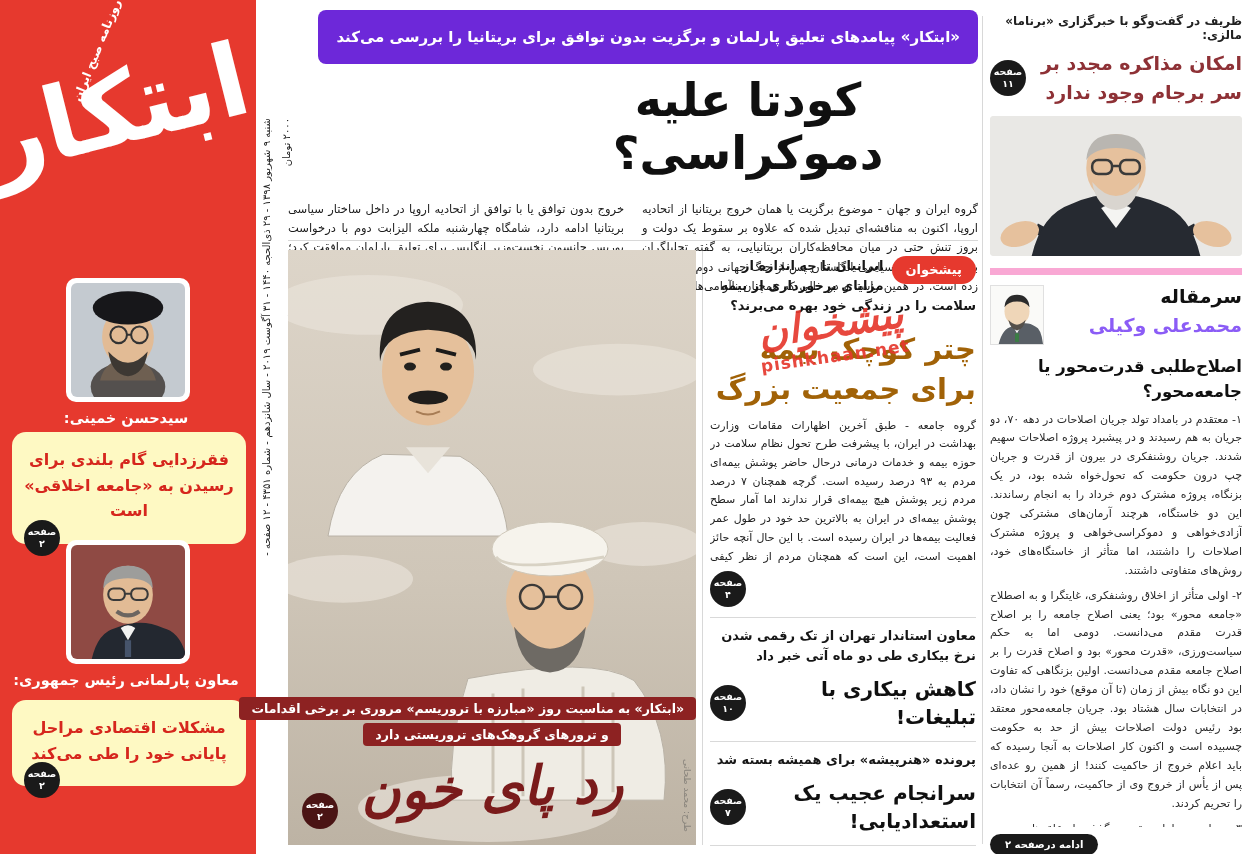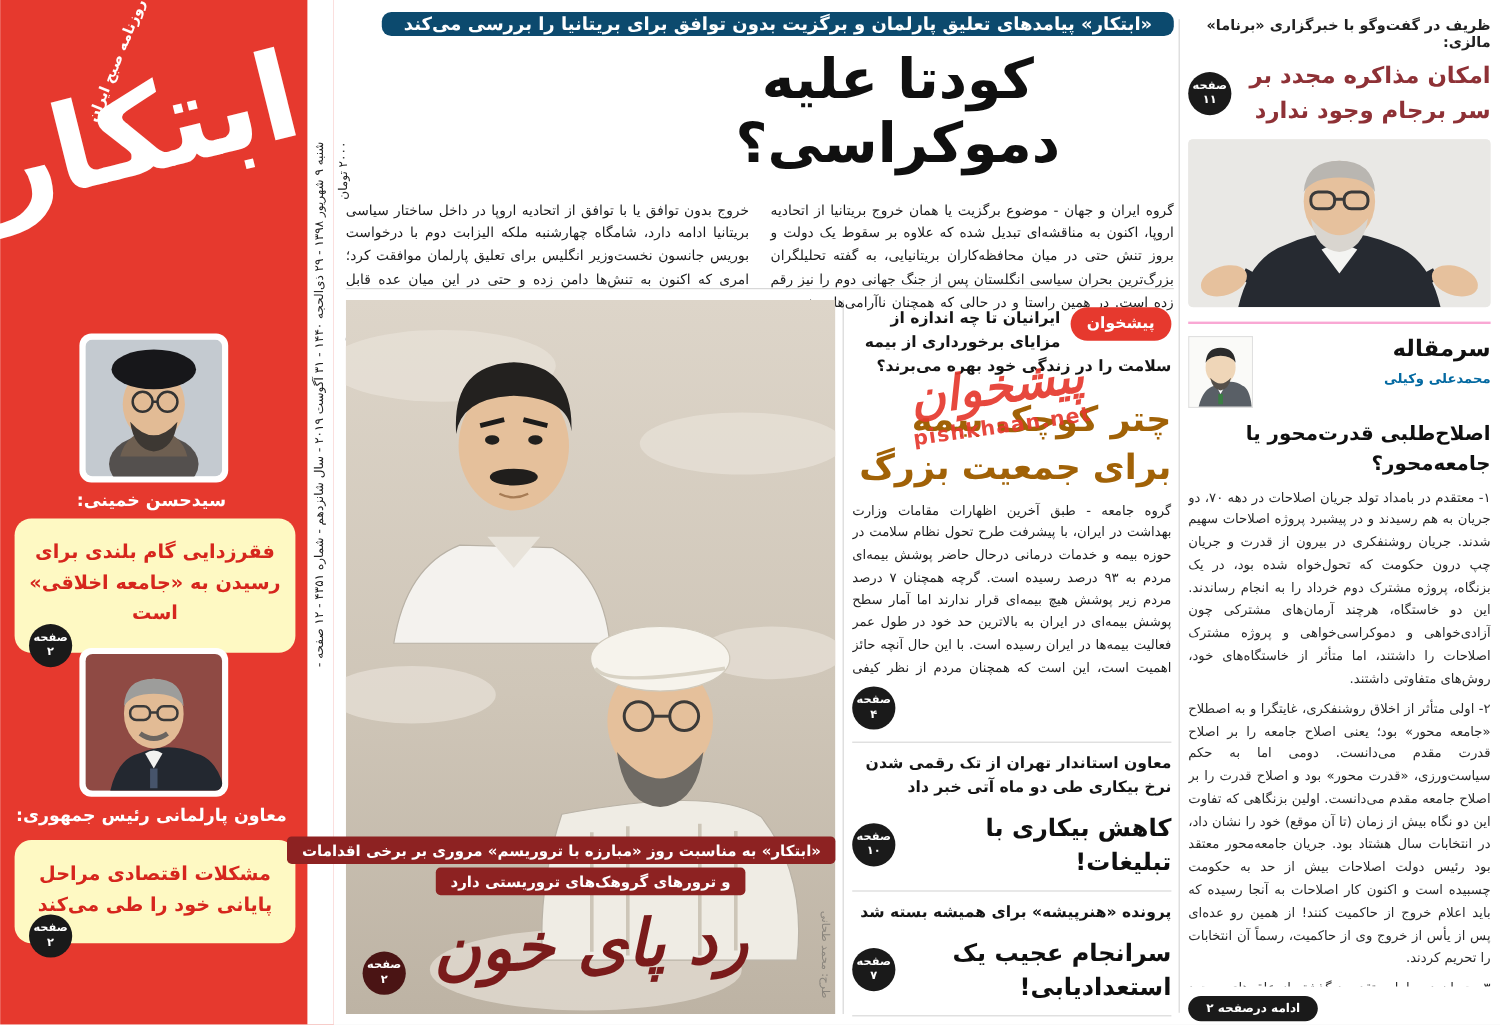--- a/index.html
+++ b/index.html
@@ -33,22 +33,22 @@
   .hrule { position:absolute; height:1px; background:#d8d8d8; }
   
   .circle-badge { width:36px; height:36px; min-width:36px; background:#1a1a1a; color:#fff; border-radius:50%;
                   display:flex; align-items:center; justify-content:center; text-align:center;
                   font-size:9.5px; font-weight:bold; line-height:1.25; padding:2px; }
   .pill-badge { display:inline-block; background:#1a1a1a; color:#fff; border-radius:15px;
                 padding:5px 15px; font-size:10px; font-weight:bold; }
   .badge-row { text-align:left; margin-top:6px; }
   
   .lead { position:absolute; left:288px; top:10px; width:690px; height:228px; text-align:right; }
-  .kicker { display:inline-block; background:#0c4a6e; color:#fff; font-size:15px; font-weight:bold;
-            padding:1px 18px; border-radius:8px; }
+  .kicker { display:inline-block; background:#6d28d9; color:#fff; font-size:15px; font-weight:bold;
+            padding:18px 18px; border-radius:8px; }
   .lead-headline { font-size:46px; font-weight:bold; color:#101010; text-align:center;
                    margin:10px 0 20px 230px; line-height:1.15; }
   .lead-body { column-count:2; column-gap:18px; height:98px; overflow:hidden; font-size:11.5px;
                line-height:1.68; text-align:justify; color:#1c1c1c; }
   
   .illo { position:absolute; left:288px; top:250px; width:408px; height:595px; }
   .illo-art { position:absolute; inset:0; width:100%; height:100%; }
   .illo-cap { position:absolute; left:0; right:0; top:444px; text-align:center; }
   .illo-cap-line { display:table; margin:3px auto; background:#8d2222; color:#fff; font-size:12.5px;
                    font-weight:bold; padding:4px 12px; border-radius:4px; white-space:nowrap; }
@@ -73,24 +73,24 @@
                text-align:center; color:#e6392e; opacity:.92; pointer-events:none; z-index:3; }
   .wm-script { display:block; font-size:40px; font-weight:bold; font-style:italic; }
   .wm-url { display:block; font-size:17px; font-weight:bold; letter-spacing:1px; direction:ltr; }
   
   .right-col { position:absolute; left:990px; top:14px; width:252px; }
   .z-intro { font-size:12px; font-weight:bold; color:#222; text-align:right; }
   .z-row { display:flex; align-items:center; gap:8px; margin-top:7px; }
   .z-headline { flex:1; font-size:19px; font-weight:bold; color:#8e3136; text-align:right; line-height:1.5; }
   .z-photo { margin-top:10px; height:140px; background:#e9e8e5; border-radius:4px; overflow:hidden; }
   .z-photo svg { width:100%; height:100%; display:block; }
-  .editorial { margin-top:12px; border-top:2px solid #f9a8d4; padding-top:10px; }
+  .editorial { margin-top:12px; border-top:7px solid #f9a8d4; padding-top:10px; }
   .ed-head { display:flex; justify-content:space-between; align-items:flex-start; }
   .ed-label { font-size:19px; font-weight:bold; color:#111; text-align:right; }
-  .ed-author { font-size:11px; font-weight:bold; color:#0369a1; margin-top:7px; text-align:right; }
+  .ed-author { font-size:19px; font-weight:bold; color:#8b5cf6; margin-top:7px; text-align:right; }
   .ed-sketch { width:54px; height:60px; border:1px solid #e0e0e0; background:#fafaf8; }
   .ed-sketch svg { width:100%; height:100%; display:block; }
   .ed-headline { font-size:16.5px; font-weight:bold; color:#101010; text-align:right; margin:10px 0 6px; line-height:1.5; }
   .ed-body { height:416px; overflow:hidden; font-size:11px; line-height:1.72; text-align:justify; color:#2a2a2a; }
   .ed-body p { margin-bottom:6px; }
 </style>
 </head>
 <body>
 
 <div class="page">

